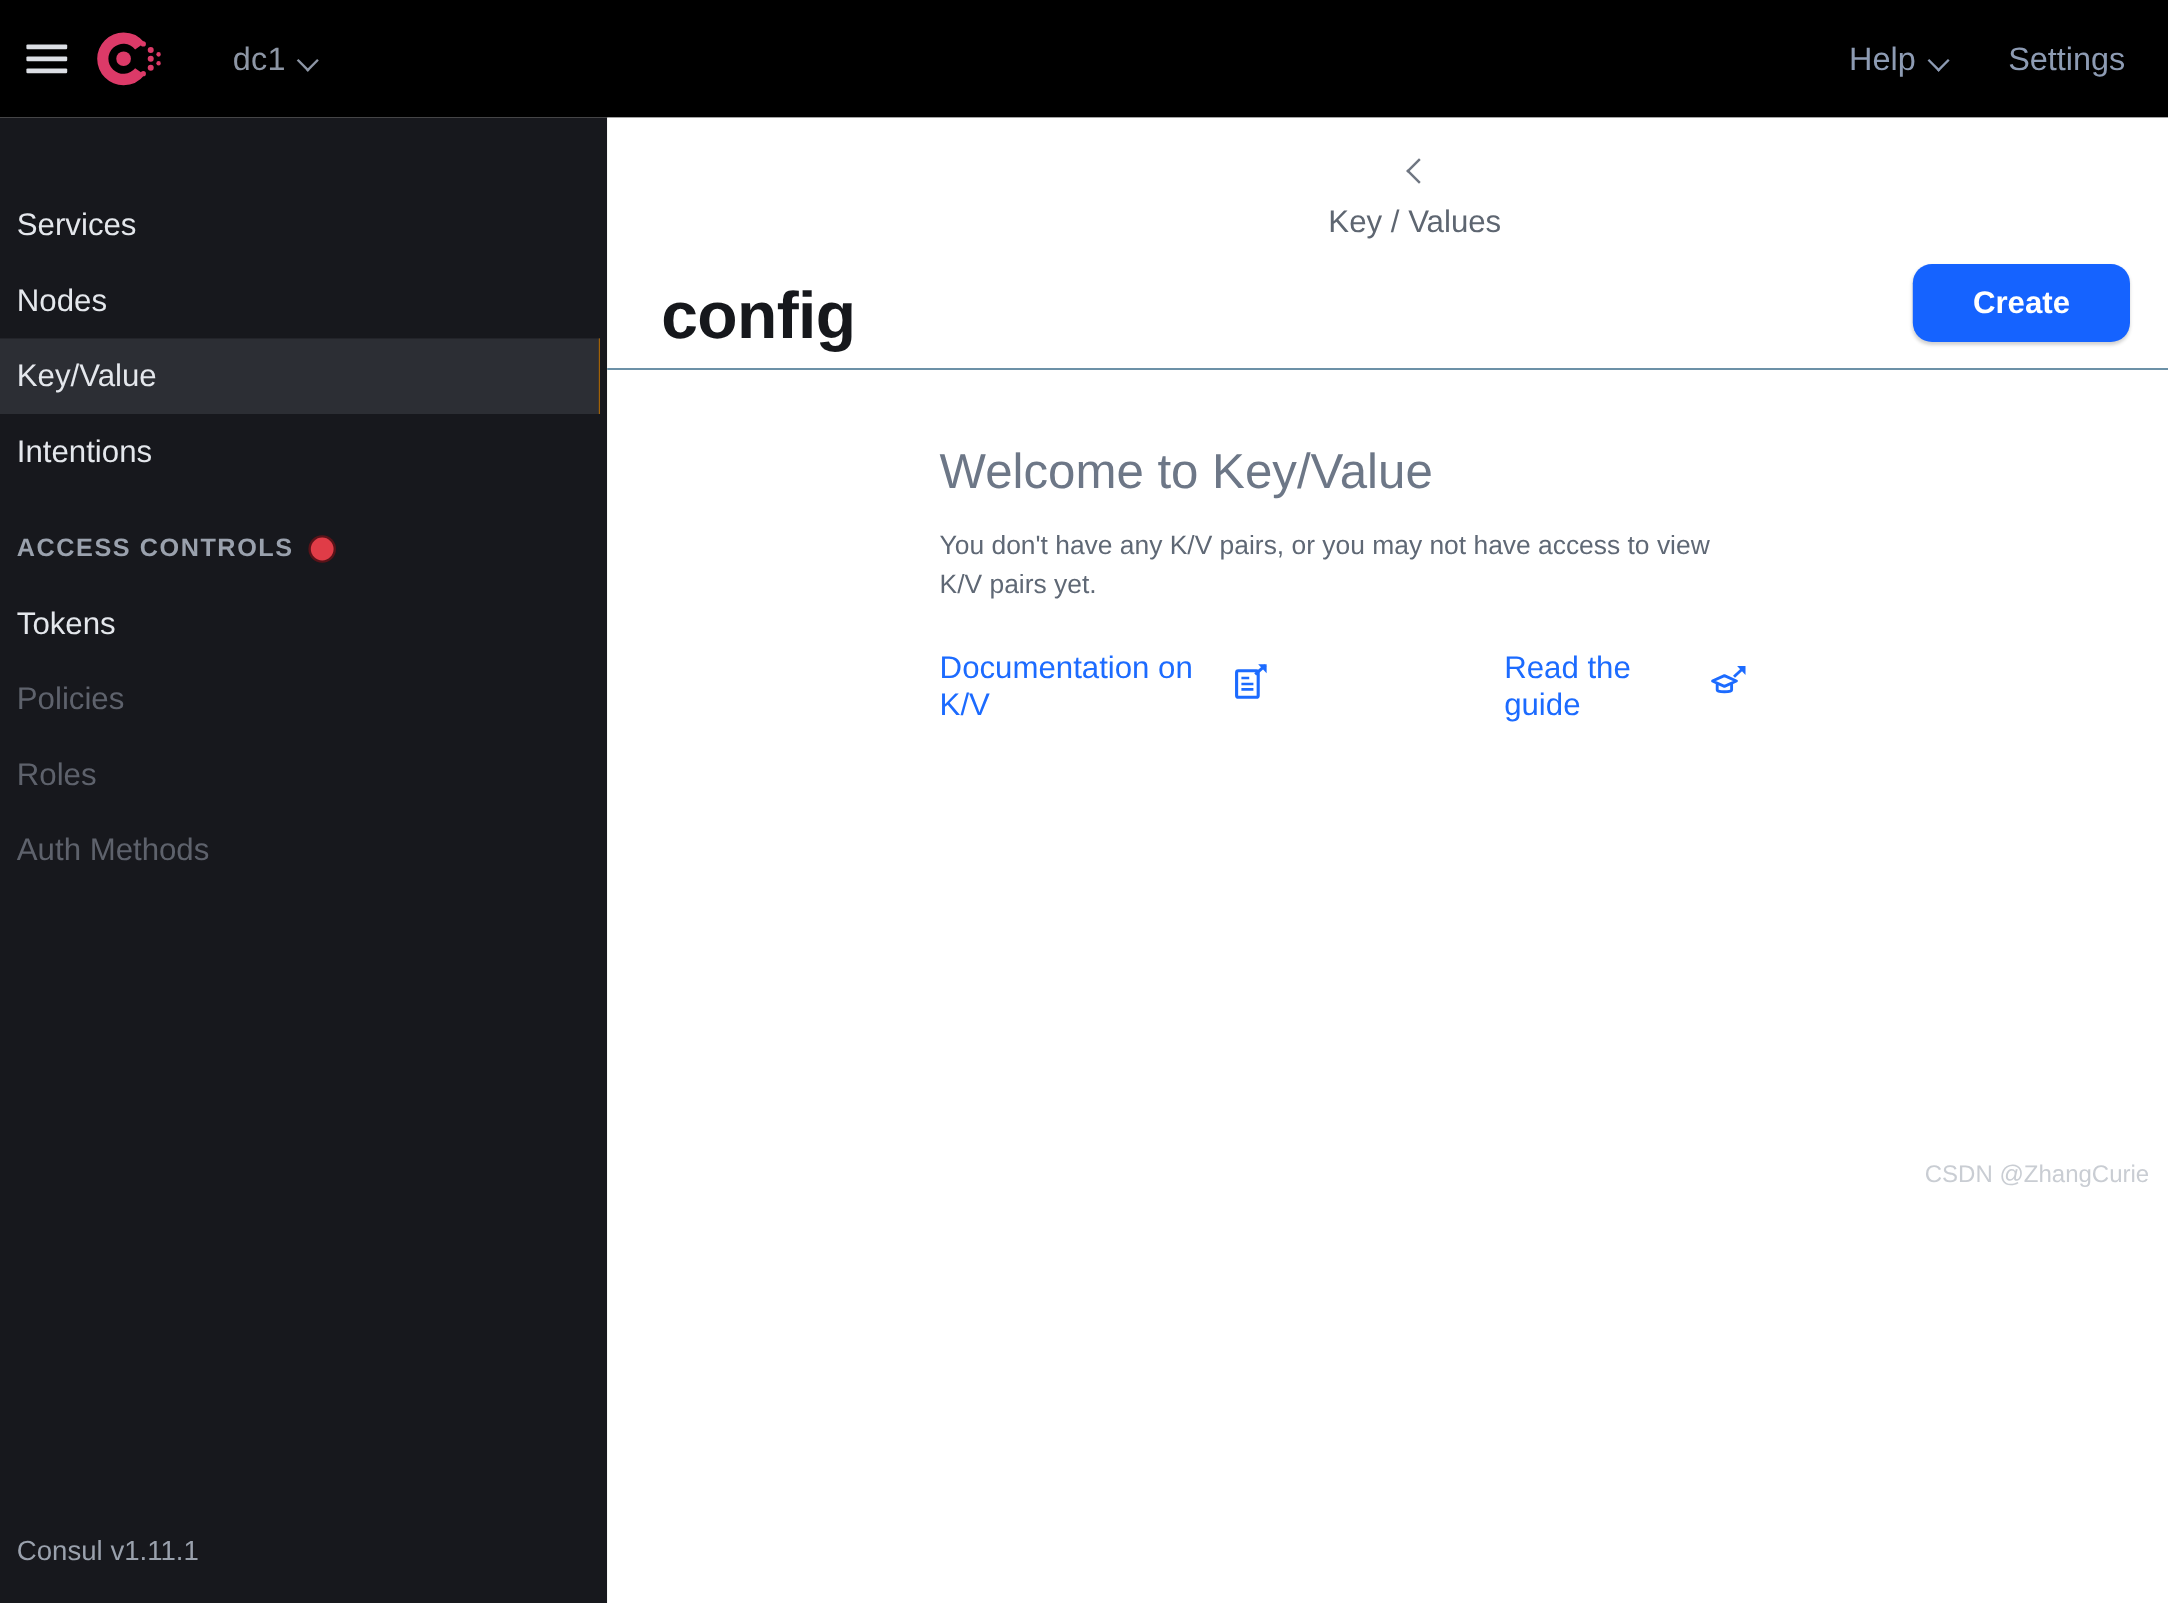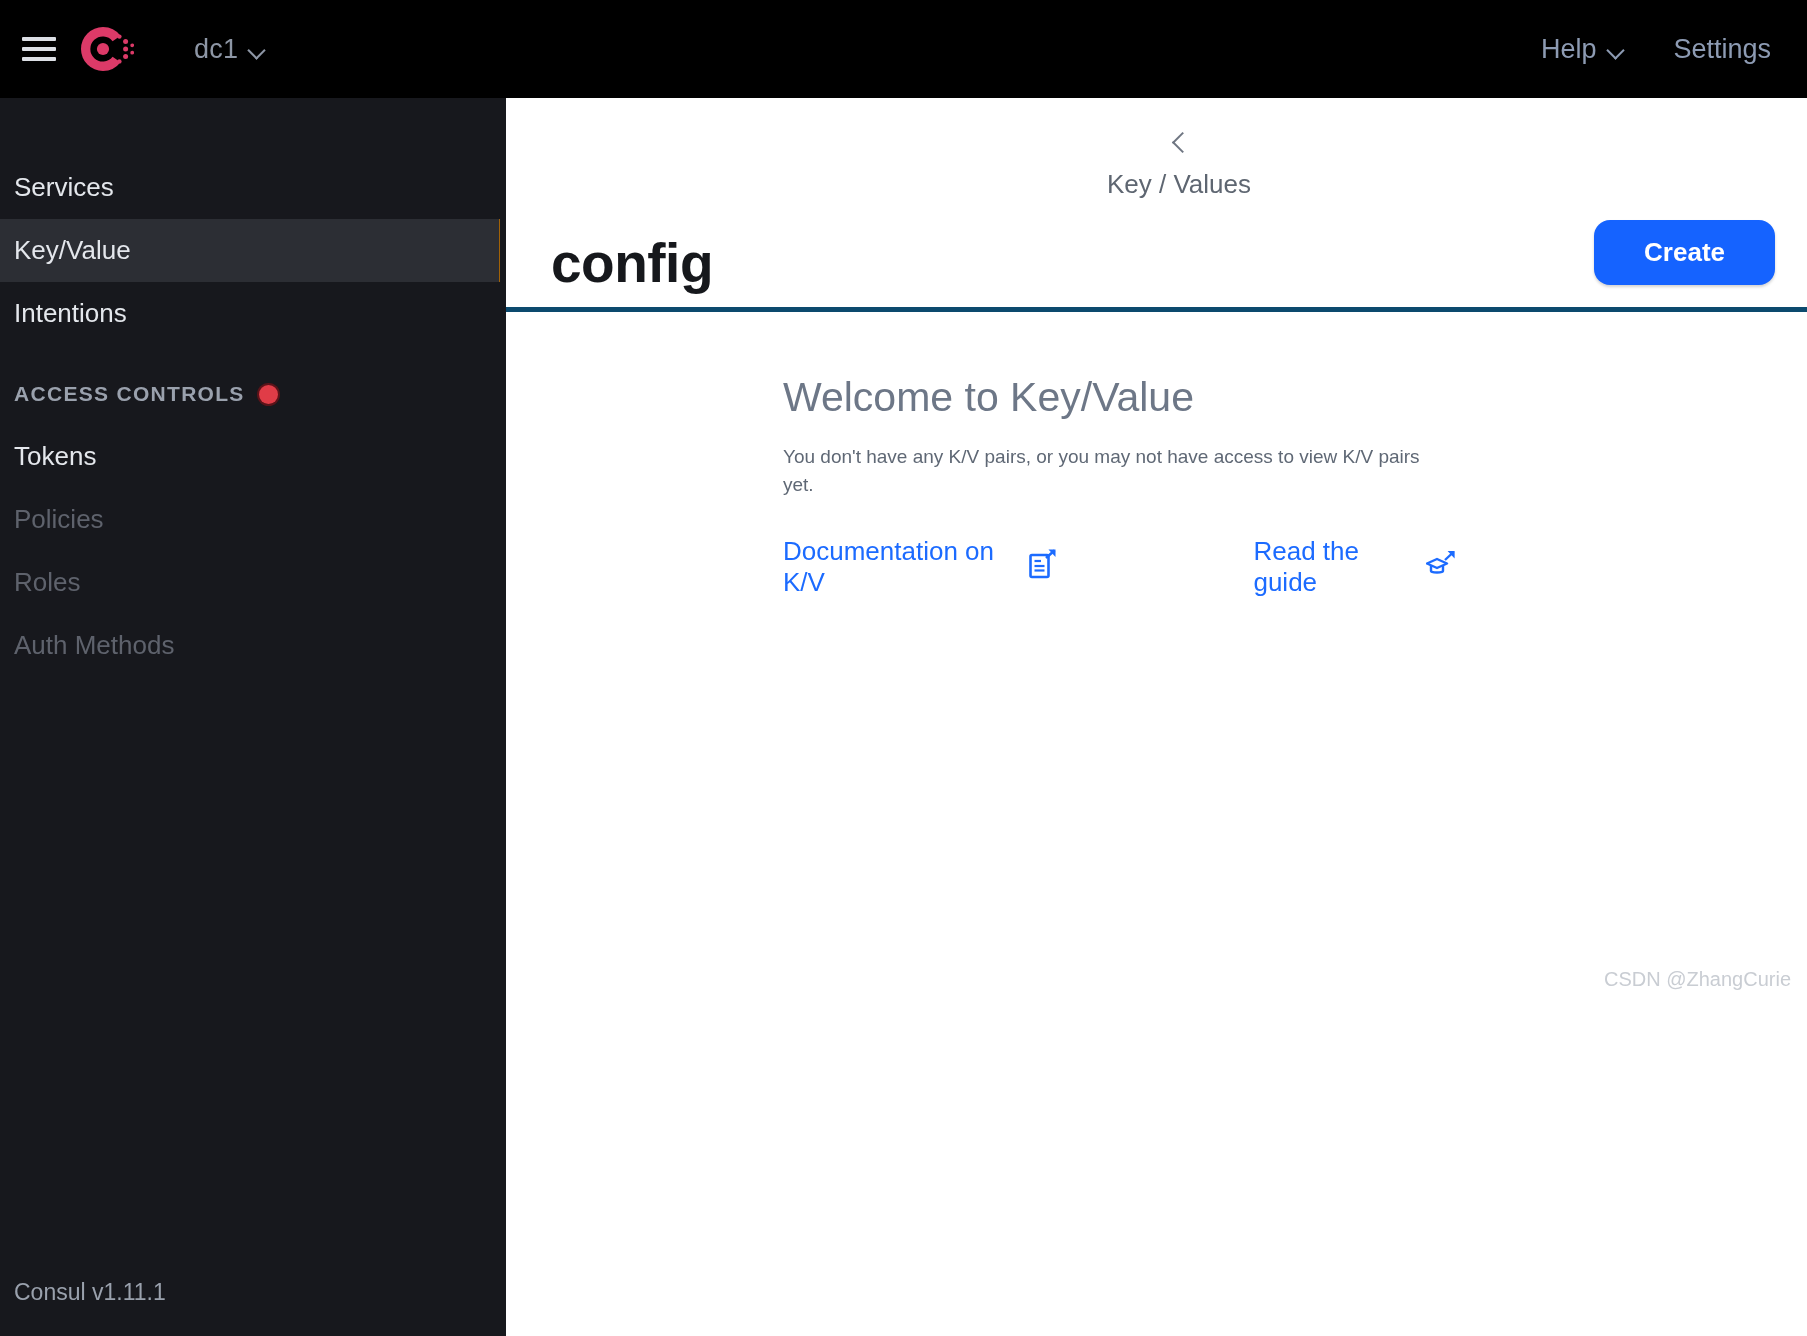--- a/index.html
+++ b/index.html
@@ -178,21 +178,21 @@
   }
   .bc-text {
     font-size: 26px;
     color: #5e6671;
   }
   .title-row {
     display: flex;
     align-items: flex-end;
     justify-content: space-between;
     padding: 20px 32px 0 45px;
-    border-bottom: 5px solid #0c4a6e;
+    border-bottom: 1px solid #0c4a6e;
     margin: 0 0 0 0;
     padding-bottom: 14px;
   }
   .page-title {
     font-size: 55px;
     font-weight: 700;
     color: #16181c;
     letter-spacing: -0.5px;
     line-height: 1.05;
   }
@@ -215,21 +215,21 @@
     padding-top: 62px;
     max-width: 950px;
   }
   .empty-title {
     font-size: 41px;
     color: #6d7787;
     font-weight: 400;
     margin-bottom: 22px;
   }
   .empty-desc {
-    font-size: 19px;
+    font-size: 22px;
     color: #5f6875;
     line-height: 1.45;
     max-width: 672px;
   }
   .links-row {
     display: flex;
     margin-top: 38px;
   }
   .doc-link {
     display: flex;
@@ -291,20 +291,23 @@
       <div class="top-link">
         <span>Settings</span>
       </div>
     </div>
   </div>
 
   <div class="sidebar">
     <div class="nav-list">
       <div class="nav-item">
         <span>Services</span>
+      </div>
+      <div class="nav-item">
+        <span>Nodes</span>
       </div>
       <div class="nav-item active">
         <span>Key/Value</span>
       </div>
       <div class="nav-item">
         <span>Intentions</span>
       </div>
 
       <div class="nav-group-head">
         <span>ACCESS CONTROLS</span>

